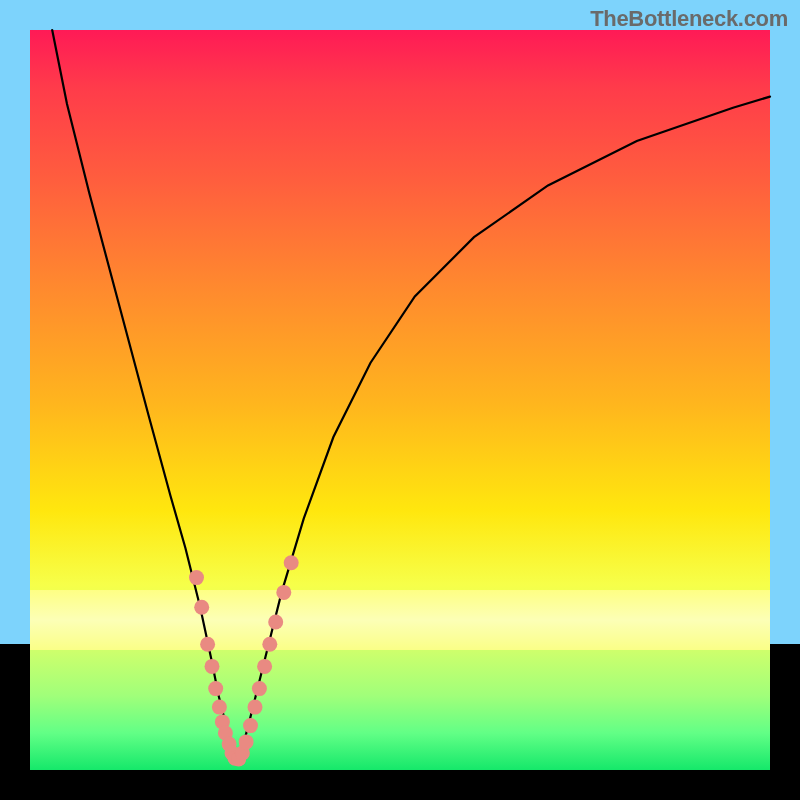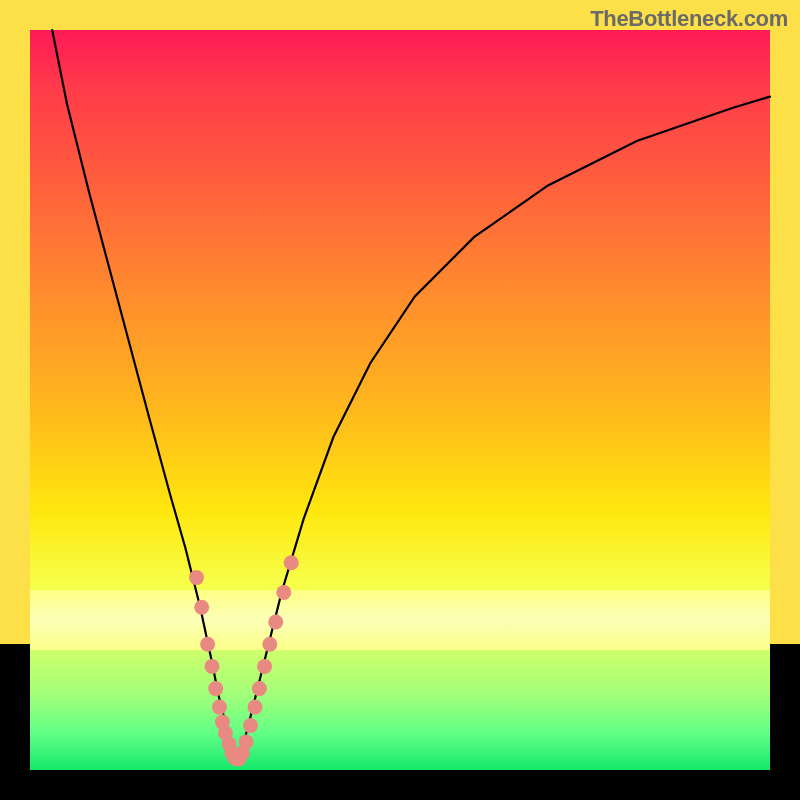--- a/index.html
+++ b/index.html
@@ -8,21 +8,21 @@
     width: 800px;
     height: 800px;
     overflow: hidden;
     background: #000;
     font-family: Arial, Helvetica, sans-serif;
   }
   .frame {
     position: relative;
     width: 800px;
     height: 644px;
-    background: #fde047;
+    background: #7dd3fc;
   }
   .plot-area {
     position: absolute;
     left: 30px;
     top: 30px;
     width: 740px;
     height: 740px;
     background: linear-gradient(
       to bottom,
       #ff1a56 0%,

